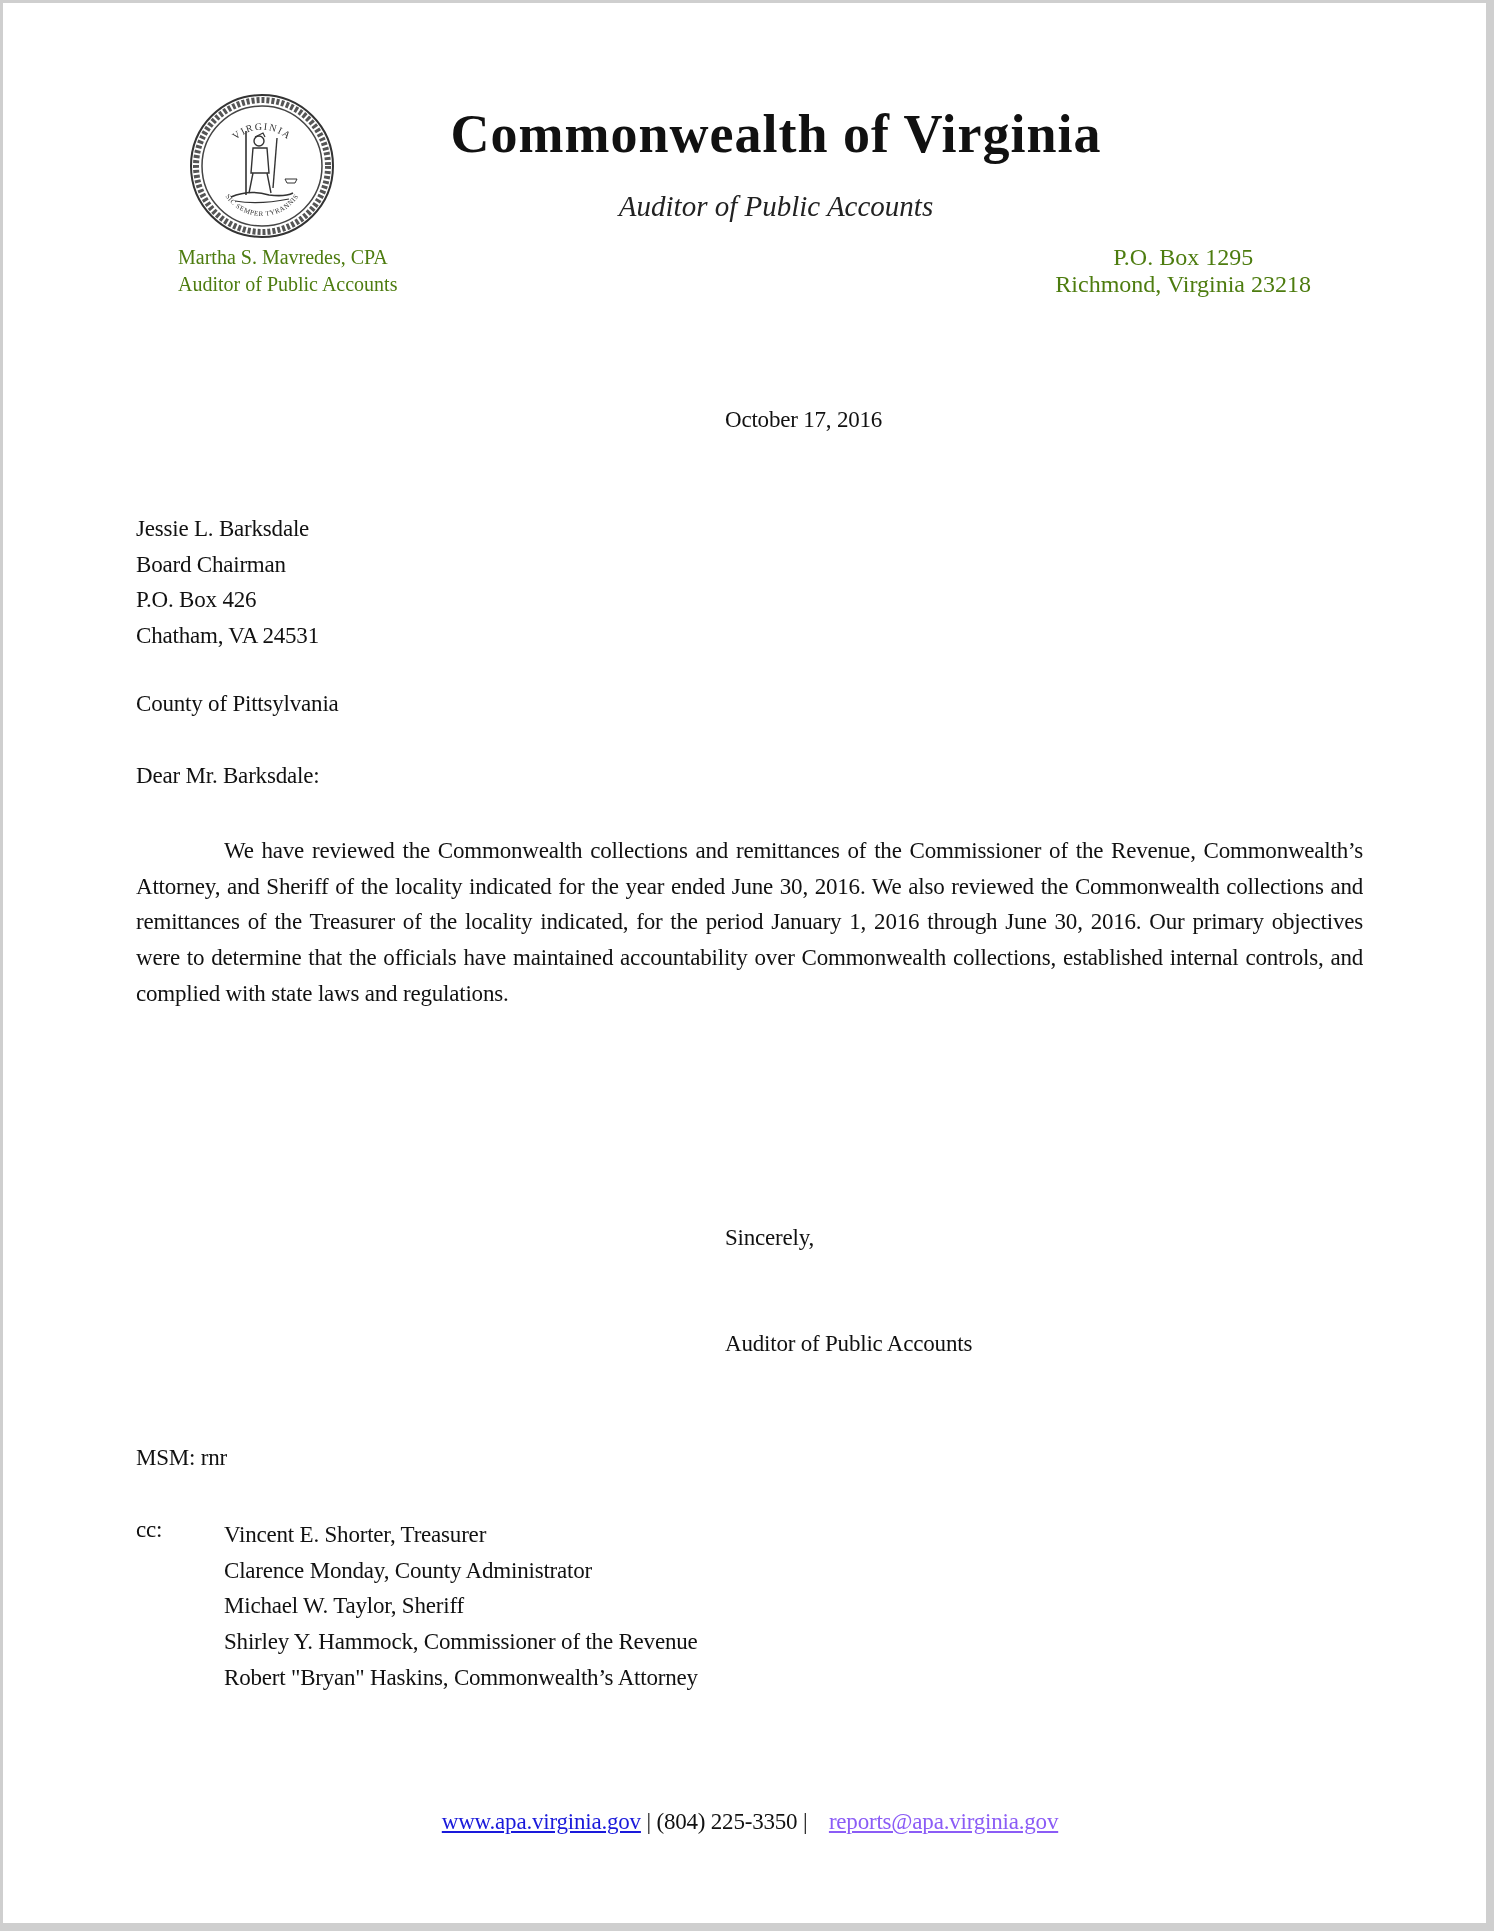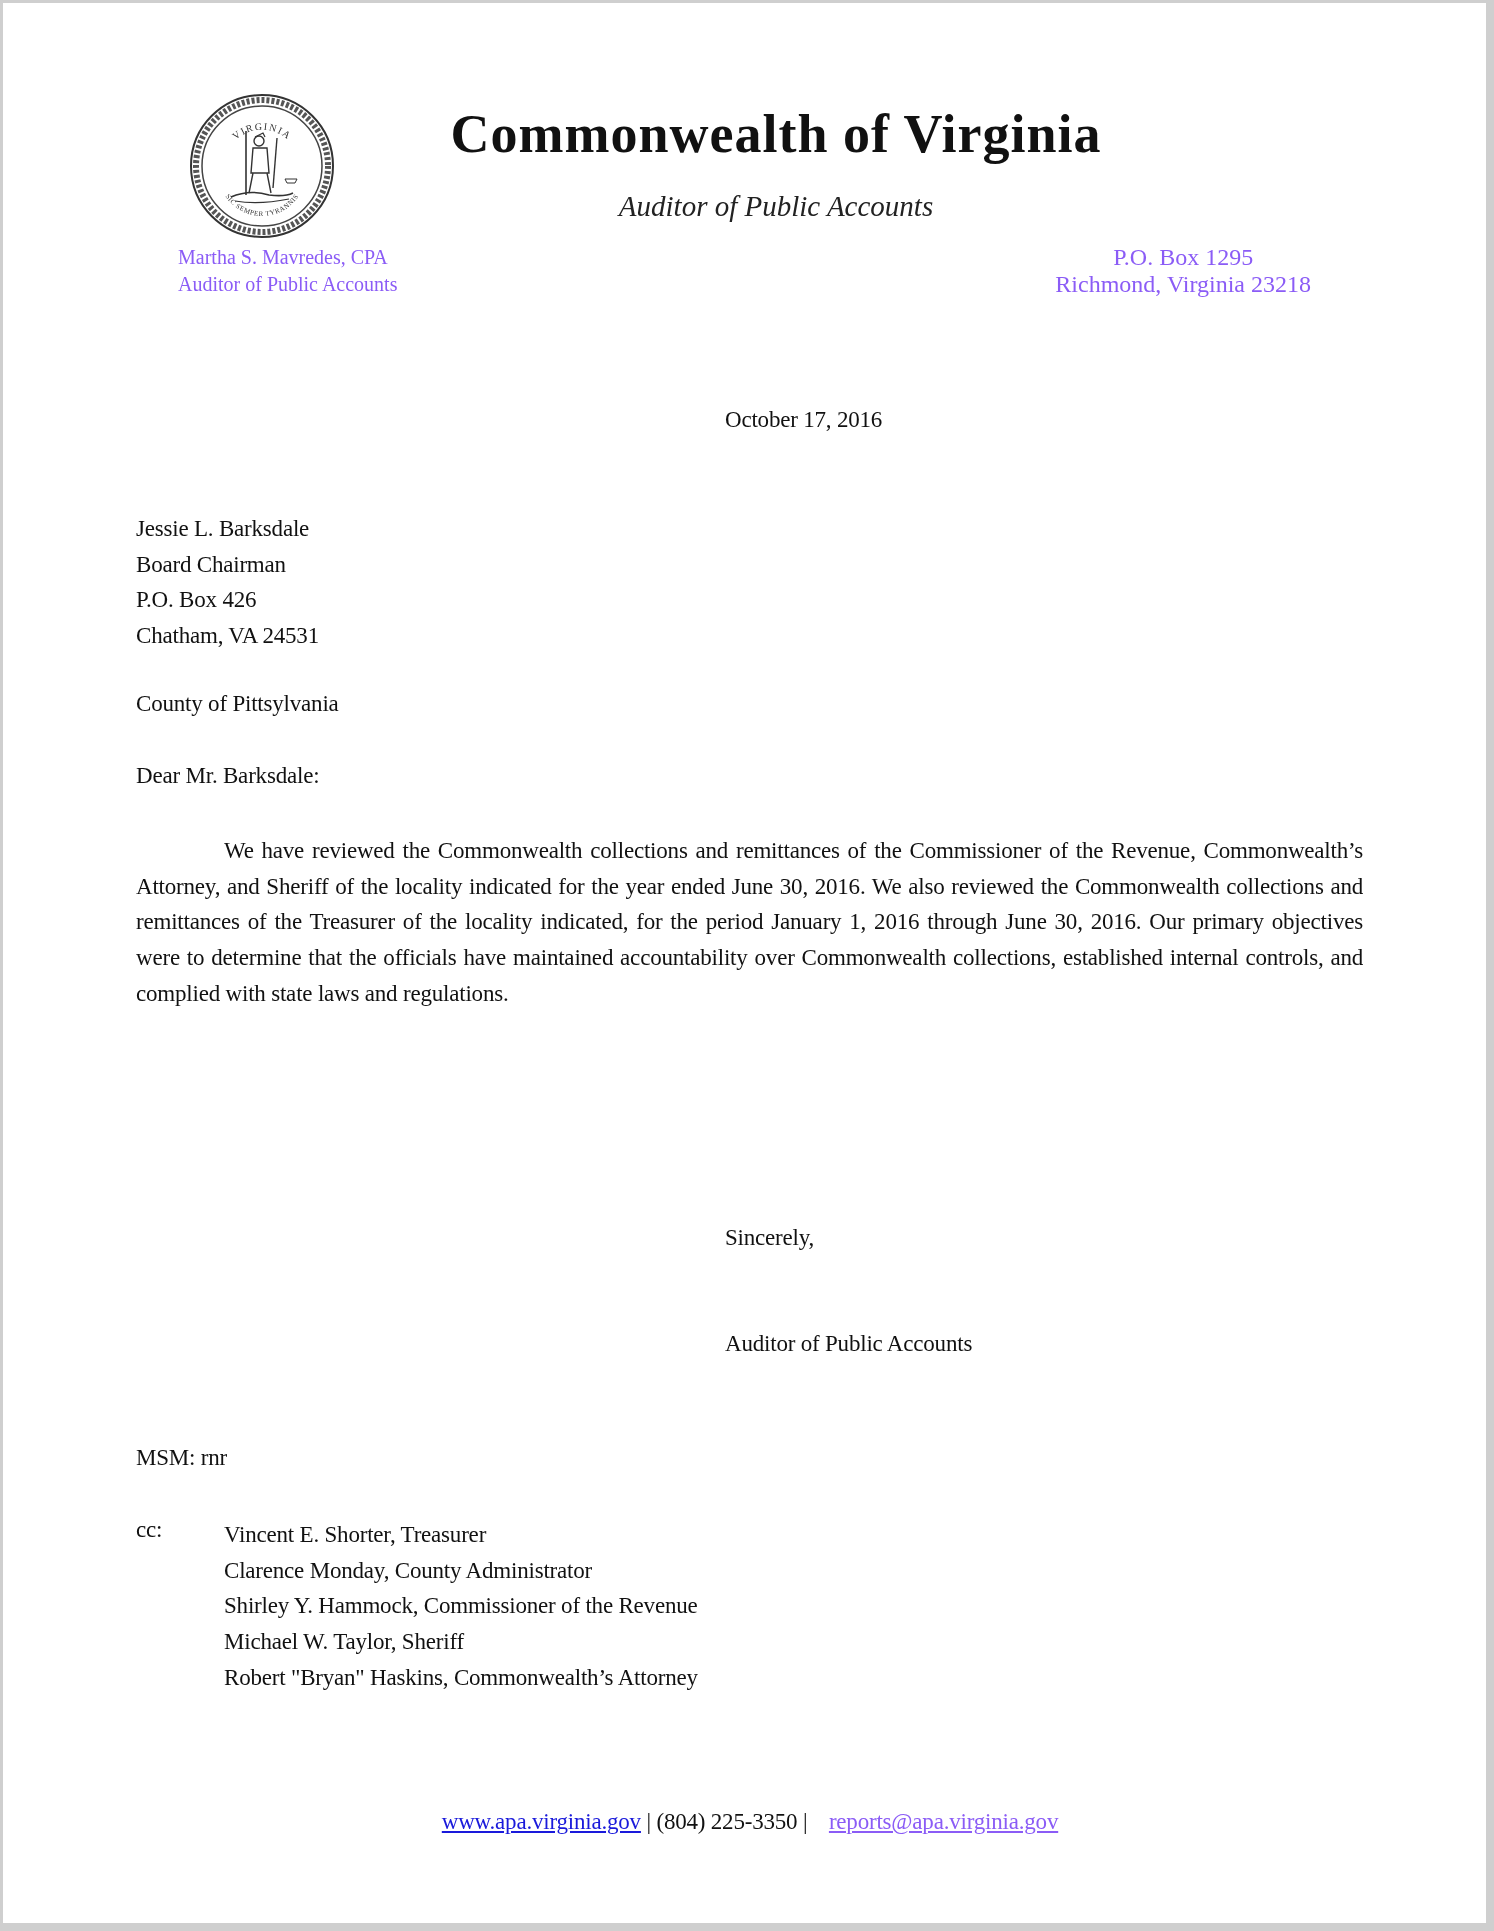--- a/index.html
+++ b/index.html
@@ -9,21 +9,21 @@
     position: relative;
     overflow: hidden;
   }
   .page {
     position: absolute;
     left: 3px; top: 3px;
     width: 1483px; height: 1920px;
     background: #ffffff;
   }
   .abs { position: absolute; white-space: nowrap; }
-  .serif { font-family: "Liberation Serif", "DejaVu Serif", serif; color: #8b5cf6; }
+  .serif { font-family: "Liberation Serif", "DejaVu Serif", serif; color: #4d7c0f; }
   .body-text {
     font-family: Liberation Serif, serif;
     font-size: 23px;
     color: #111;
     letter-spacing: -0.2px;
   }
   .seal {
     position: absolute; left: 186px; top: 90px; width: 146px; height: 146px;
   }
   .title {
@@ -132,22 +132,22 @@
 
   <div class="abs body-text closing">Sincerely,</div>
   <div class="abs body-text signer">Auditor of Public Accounts</div>
 
   <div class="abs body-text initials">MSM: rnr</div>
 
   <div class="abs body-text cc-label">cc:</div>
   <div class="abs body-text cc-list lines">
     <div>Vincent E. Shorter, Treasurer</div>
     <div>Clarence Monday, County Administrator</div>
+    <div>Michael W. Taylor, Sheriff</div>
     <div>Shirley Y. Hammock, Commissioner of the Revenue</div>
-    <div>Michael W. Taylor, Sheriff</div>
     <div>Robert "Bryan" Haskins, Commonwealth’s Attorney</div>
   </div>
 
   <div class="abs body-text footer">
     <a style="color: rgb(26, 26, 219);">www.apa.virginia.gov</a><span class="sep"> | </span><span>(804) 225-3350</span><span class="sep"> | </span><a style="color: #8b5cf6; margin-left: 16px;">reports@apa.virginia.gov</a>
   </div>
 
 </div>
 
 </body></html>

